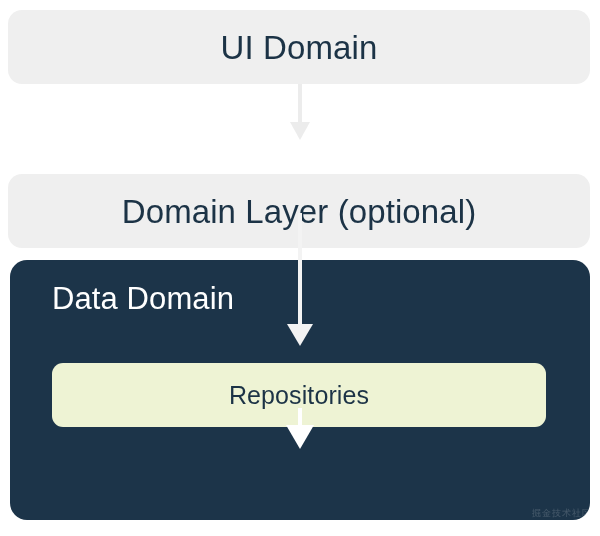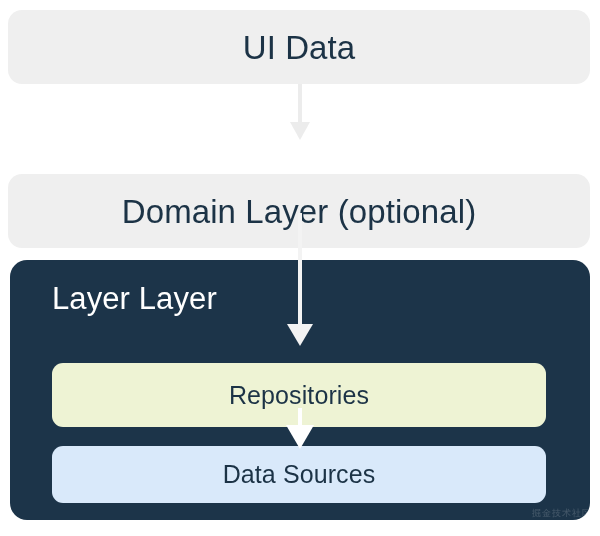--- a/index.html
+++ b/index.html
@@ -148,38 +148,35 @@
     font-family: "DejaVu Sans", sans-serif;
     margin-top: 11px;
   }
 </style>
 </head>
 <body>
 
 <div id="diagram">
 
   <div class="layer-box" id="ui-layer-box">
-    <span class="layer-label">UI Data</span>
+    <span class="layer-label">UI Domain</span>
   </div>
 
   <div class="layer-box" id="domain-layer-box">
     <span class="layer-label">Domain Layer (optional)</span>
   </div>
 
   <div id="data-layer-box"></div>
 
-  <div id="data-layer-title">Layer Layer</div>
+  <div id="data-layer-title">Data Domain</div>
 
   <div class="layer-box" id="repositories-box">
     <span class="layer-label">Repositories</span>
   </div>
 
-  <div class="layer-box" id="data-sources-box">
-    <span class="layer-label">Data Sources</span>
-  </div>
 
   <div id="watermark">掘金技术社区</div>
 
   <svg id="arrow-layer" viewBox="0 0 600 536" width="600" height="536">
 
     <g>
       <line x1="300" y1="84" x2="300" y2="126" stroke="#ececec" stroke-width="4"></line>
       <polygon points="290,122 310,122 300,140" fill="#ececec"></polygon>
     </g>
 

